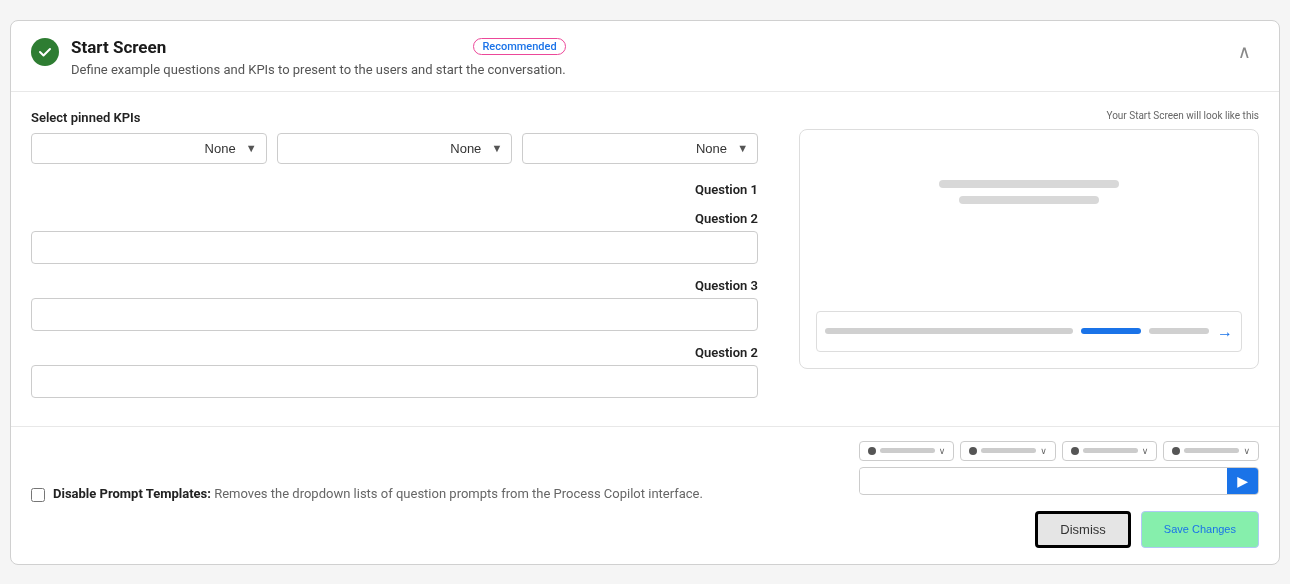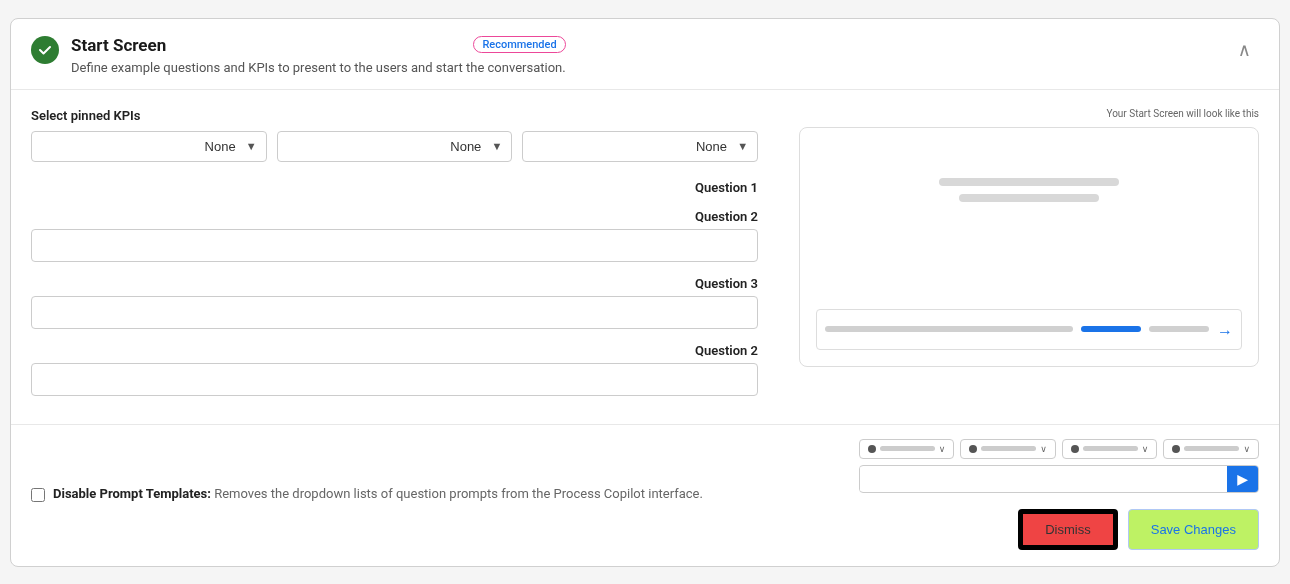--- a/index.html
+++ b/index.html
@@ -310,33 +310,33 @@
       display: flex;
       align-items: center;
     }
     .btn-row {
       display: flex;
       gap: 10px;
       margin-top: 10px;
     }
     .btn-dismiss {
       padding: 8px 22px;
-      border: 5px solid #000000;
-      border-radius: 4px;
-      background: #ef4444;
+      border: 3px solid #000000;
+      border-radius: 4px;
+      background: #e5e5e5;
       font-size: 13px;
       color: #333;
       cursor: pointer;
     }
     .btn-save {
       padding: 8px 22px;
       border: 1px solid #b0c8f5;
       border-radius: 4px;
-      background: #bef264;
-      font-size: 13px;
+      background: #86efac;
+      font-size: 11px;
       color: #1a73e8;
       cursor: pointer;
       font-weight: 500;
     }
   </style>
 </head>
 <body>
 
 <div class="panel">
 

